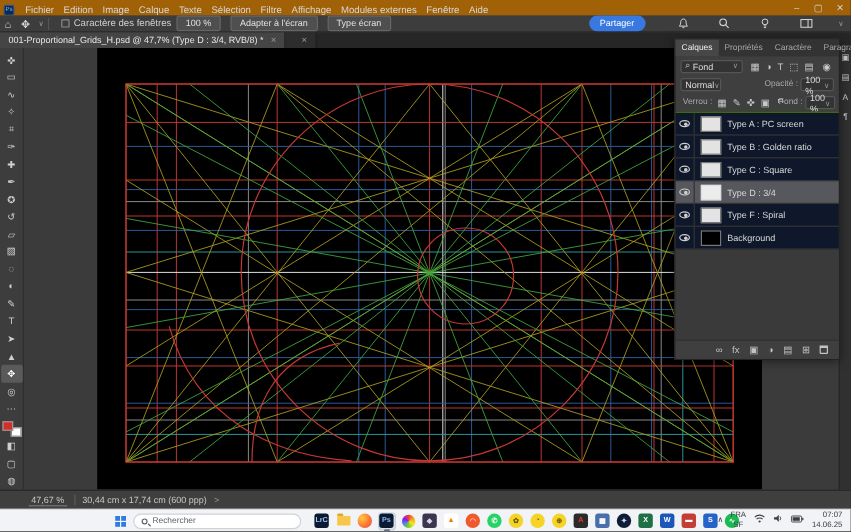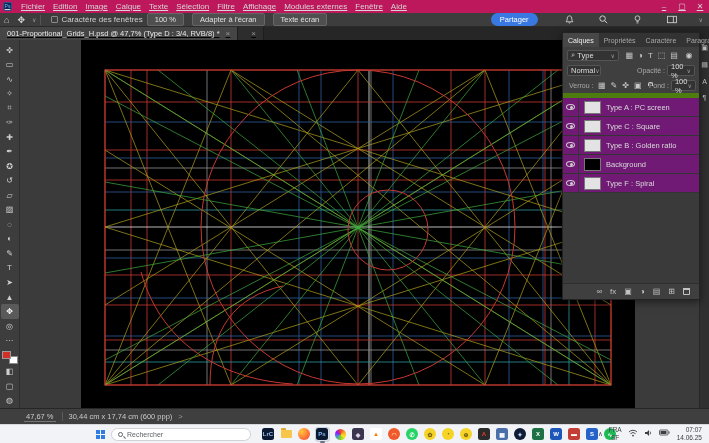--- a/index.html
+++ b/index.html
@@ -1,35 +1,35 @@
 <!DOCTYPE html>
 <html><head>
 <meta charset="utf-8">
 <style>
   *{margin:0;padding:0;box-sizing:border-box;font-family:"Liberation Sans",sans-serif;}
   body{background:#222;}
   #root{position:relative;width:709px;height:443px;overflow:hidden;background:#3b3b3b;}
   .abs{position:absolute;}
   
-  #menubar{left:0;top:0;width:709px;height:13px;background:#be185d;display:flex;align-items:center;color:#d6d6d6;font-size:8px;text-decoration:underline;}
+  #menubar{left:0;top:0;width:709px;height:13px;background:#a16207;display:flex;align-items:flex-end;color:#d6d6d6;font-size:8px;}
   #ps-logo{width:9px;height:9px;margin:0 5px 0 3px;background:#0b2a55;border:1px solid #2c5288;border-radius:2px;color:#7cb3f5;font-size:5px;line-height:7px;text-align:center;}
   .menu-item{padding:0 4px;white-space:nowrap;cursor:default;}
   #win-controls{margin-left:auto;display:flex;}
   .win-btn{width:18px;text-align:center;color:#cfcfcf;font-size:8px;line-height:13px;}
   
   #optionsbar{left:0;top:13px;width:709px;height:14px;background:#3d3d3d;border-bottom:1px solid #2a2a2a;display:flex;align-items:center;color:#cfcfcf;font-size:8px;}
   .opt-icon{color:#d9d9d9;font-size:9px;padding:0 4px;}
   .opt-sep{width:1px;height:10px;background:#555;margin:0 4px;}
   .opt-btn{background:#4f4f4f;border:1px solid #666;border-radius:2px;padding:1px 7px;margin:0 4px;font-size:7.5px;color:#e0e0e0;white-space:nowrap;}
   .checkbox{display:inline-block;width:7px;height:7px;border:1px solid #8a8a8a;border-radius:1px;margin:0 3px 0 6px;background:#3d3d3d;}
   #opt-right{margin-left:auto;display:flex;align-items:center;padding-right:6px;gap:13px;}
   #share-btn{background:#3878e0;color:#fff;border-radius:8px;padding:2px 9px;font-size:7.5px;margin-right:8px;}
   .tr-icon{margin:0 5px;display:inline-flex;align-items:center;}
   
-  #tabbar{left:0;top:27px;width:709px;height:13px;background:#262626;display:flex;align-items:flex-end;text-decoration:underline;}
+  #tabbar{left:0;top:27px;width:709px;height:13px;background:#262626;display:flex;align-items:flex-end;}
   .doc-tab{height:13px;display:flex;align-items:center;padding:0 7px;font-size:7.5px;white-space:nowrap;border-right:1px solid #1d1d1d;}
   .doc-tab.active{background:#454545;color:#e8e8e8;}
   .doc-tab.inactive{background:#2d2d2d;color:#9a9a9a;}
   .tab-close{margin-left:6px;color:#9a9a9a;font-size:8px;}
   
   #toolbar{left:0;top:40px;width:20px;height:368px;background:#3d3d3d;border-right:1px solid #2e2e2e;display:flex;flex-direction:column;align-items:center;padding-top:3px;}
   .tool{width:18px;height:15px;display:flex;align-items:center;justify-content:center;color:#cfcfcf;font-size:8px;border-radius:2px;}
   .tool.selected{background:#5a5a5a;color:#fff;}
   #swatches{position:relative;width:16px;height:14px;margin-top:3px;}
   #swatch-bg{position:absolute;right:0;bottom:0;width:9px;height:8px;background:#fff;border:1px solid #888;}
@@ -43,21 +43,21 @@
   
   #layers-panel{left:562px;top:32px;width:138px;height:268px;background:#3f3f3f;border:1px solid #232323;box-shadow:0 2px 8px rgba(0,0,0,.5);font-size:7.5px;color:#cfcfcf;display:flex;flex-direction:column;}
   #panel-tabs{height:14px;background:#333;display:flex;align-items:stretch;}
   .panel-tab{padding:0 5px;display:flex;align-items:center;color:#a8a8a8;white-space:nowrap;font-size:7px;}
   .panel-tab.active{background:#474747;color:#eee;}
   .prow{display:flex;align-items:center;padding:0 4px;height:16px;}
   .pbox{background:#333;border:1px solid #555;border-radius:2px;display:flex;align-items:center;padding:0 3px;height:11px;color:#ddd;}
   .chev{color:#999;font-size:6px;margin-left:3px;}
   .mini-icon{color:#c9c9c9;font-size:8px;margin:0 2.5px;}
   .plabel{color:#a9a9a9;margin:0 2px;font-size:7px;white-space:nowrap;}
-  #layer-list{flex:0 0 auto;background:#701a75;border-top:5px solid #4d7c0f;}
+  #layer-list{flex:0 0 auto;background:#0f172a;border-top:1px solid #4d7c0f;}
   .layer-row{display:flex;align-items:center;height:19px;border-bottom:1px solid #343434;padding-right:3px;}
   .layer-row.selected{background:#56585d;}
   .eye-cell{width:16px;display:flex;justify-content:center;border-right:1px solid #343434;align-self:stretch;align-items:center;}
   .i-eye{width:9px;height:6px;border:1px solid #cfcfcf;border-radius:50%;position:relative;}
   .i-eye::after{content:"";position:absolute;left:2.5px;top:1px;width:3px;height:3px;background:#cfcfcf;border-radius:50%;}
   .thumb{width:17px;height:13px;border:1px solid #777;margin:0 5px;}
   .layer-row.selected .thumb{border-color:#ddd;}
   .layer-name{color:#d8d8d8;white-space:nowrap;font-size:7.5px;}
   #panel-fill{flex:1;background:#3a3a3a;}
   #panel-bottom{height:16px;background:#3f3f3f;border-top:1px solid #2e2e2e;display:flex;align-items:center;justify-content:flex-end;padding-right:5px;}
@@ -104,21 +104,21 @@
 
   <div id="optionsbar" class="abs">
     <span class="opt-icon">⌂</span>
     <span class="opt-icon">✥</span>
     <span class="chev">∨</span>
     <span class="opt-sep"></span>
     <span class="checkbox"></span>
     <span>Caractère des fenêtres</span>
     <span class="opt-btn">100 %</span>
     <span class="opt-btn">Adapter à l'écran</span>
-    <span class="opt-btn">Texte écran</span>
+    <span class="opt-btn">Type écran</span>
     <div id="opt-right">
       <span id="share-btn">Partager</span>
       <span class="tr-icon">
         <svg width="11" height="11" viewBox="0 0 12 12">
             <path d="M6 2 C3.8 2 3.6 4 3.5 5.5 C3.4 7 2.9 7.8 2.3 8.5 L9.7 8.5 C9.1 7.8 8.6 7 8.5 5.5 C8.4 4 8.2 2 6 2 Z M5 9.3 A1.1 1.1 0 0 0 7 9.3" fill="none" stroke="#d9d9d9" stroke-width="0.9"></path>
           </svg>
       </span>
       <span class="tr-icon">
         <svg width="11" height="11" viewBox="0 0 12 12">
             <circle cx="5" cy="5" r="3" fill="none" stroke="#d9d9d9" stroke-width="1"></circle>
@@ -275,21 +275,21 @@
   <div id="layers-panel" class="abs">
     <div id="panel-tabs">
         <span class="panel-tab active">Calques</span>
         <span class="panel-tab">Propriétés</span>
         <span class="panel-tab">Caractère</span>
         <span class="panel-tab">Paragraphe</span>
       </div>
     <div class="prow">
       <span class="pbox" style="width:52px">
         <span>⌕</span>&nbsp;
-        <span>Type</span>
+        <span>Fond</span>
         <span class="chev" style="margin-left:auto">∨</span>
       </span>
       <span id="filter-icons" style="display:flex;margin-left:4px;">
           <span class="mini-icon">▦</span>
           <span class="mini-icon">◑</span>
           <span class="mini-icon">T</span>
           <span class="mini-icon">⬚</span>
           <span class="mini-icon">▤</span>
         </span>
       <span class="mini-icon" style="margin-left:auto">◉</span>
@@ -326,42 +326,49 @@
             <span class="i-eye"></span>
           </span>
           <span class="thumb" style="background: rgb(227, 227, 227);"></span>
           <span class="layer-name">Type A : PC screen</span>
         </div>
         <div class="layer-row">
           <span class="eye-cell">
             <span class="i-eye"></span>
           </span>
           <span class="thumb" style="background: rgb(227, 227, 227);"></span>
+          <span class="layer-name">Type B : Golden ratio</span>
+        </div>
+        <div class="layer-row">
+          <span class="eye-cell">
+            <span class="i-eye"></span>
+          </span>
+          <span class="thumb" style="background: rgb(227, 227, 227);"></span>
           <span class="layer-name">Type C : Square</span>
         </div>
+        <div class="layer-row selected">
+          <span class="eye-cell">
+            <span class="i-eye"></span>
+          </span>
+          <span class="thumb" style="background: rgb(236, 236, 236);"></span>
+          <span class="layer-name">Type D : 3/4</span>
+        </div>
         <div class="layer-row">
           <span class="eye-cell">
             <span class="i-eye"></span>
           </span>
           <span class="thumb" style="background: rgb(227, 227, 227);"></span>
-          <span class="layer-name">Type B : Golden ratio</span>
+          <span class="layer-name">Type F : Spiral</span>
         </div>
         <div class="layer-row">
           <span class="eye-cell">
             <span class="i-eye"></span>
           </span>
           <span class="thumb" style="background: rgb(0, 0, 0);"></span>
           <span class="layer-name">Background</span>
-        </div>
-        <div class="layer-row">
-          <span class="eye-cell">
-            <span class="i-eye"></span>
-          </span>
-          <span class="thumb" style="background: rgb(227, 227, 227);"></span>
-          <span class="layer-name">Type F : Spiral</span>
         </div>
       </div>
     <div id="panel-fill"></div>
     <div id="panel-bottom">
         <span class="pb-icon">∞</span>
         <span class="pb-icon">fx</span>
         <span class="pb-icon">▣</span>
         <span class="pb-icon">◑</span>
         <span class="pb-icon">▤</span>
         <span class="pb-icon">⊞</span>

